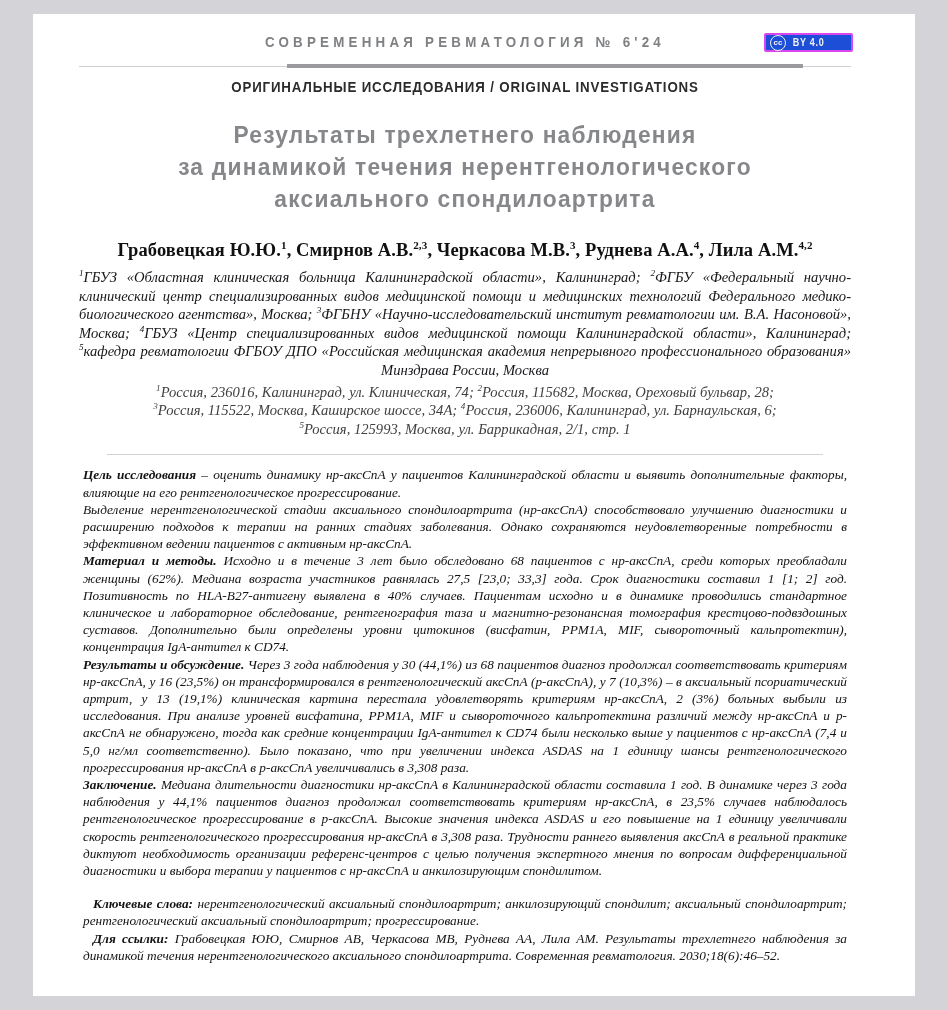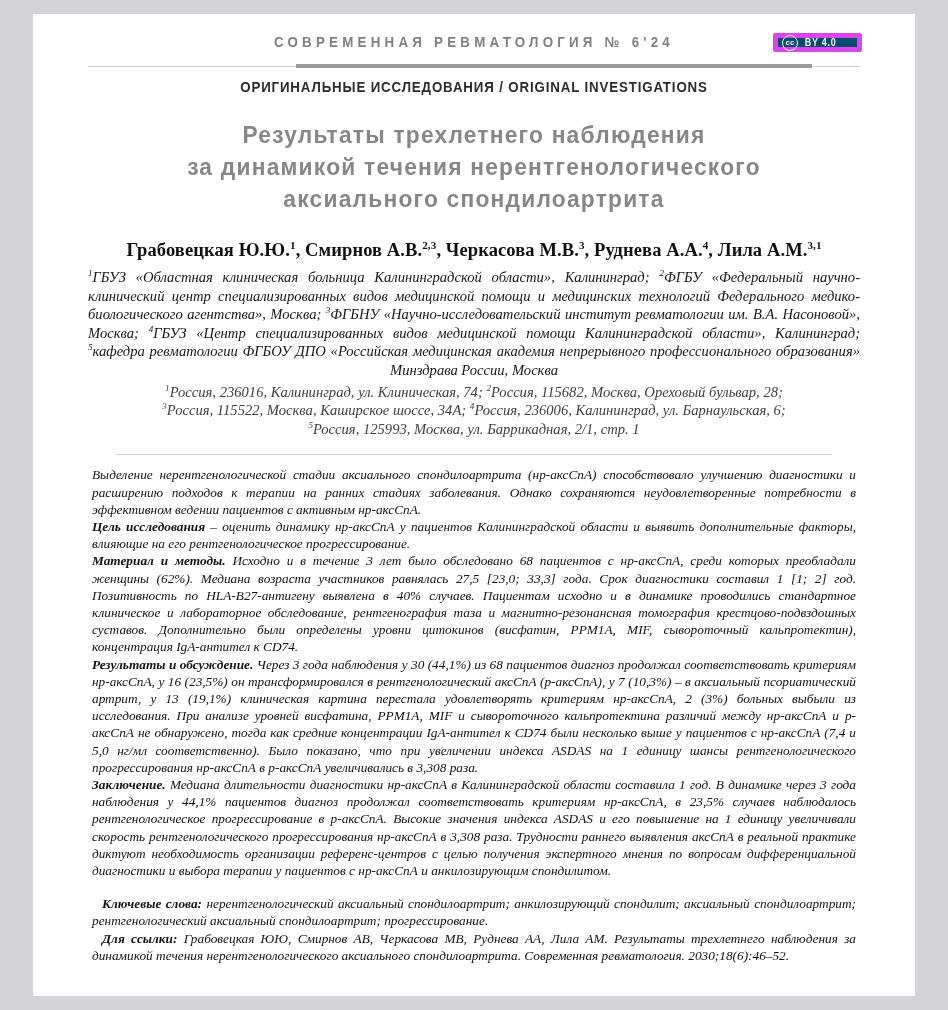--- a/index.html
+++ b/index.html
@@ -9,43 +9,43 @@
     font-family:"Liberation Serif",serif;
     overflow:hidden;
   }
   .page{
     position:absolute;left:33px;top:14px;
     width:882px;height:982px;
     background:#ffffff;
     overflow:hidden;
   }
   .inner{
-    position:absolute;left:55px;top:18px;width:772px;
+    position:absolute;left:46px;top:18px;width:772px;
   }
 
   
   .journal-row{
     position:relative;height:26px;
   }
   .journal-title{
     position:absolute;left:0;right:0;top:2px;
     text-align:center;
     font-family:"Liberation Sans",sans-serif;
     font-weight:bold;
     font-size:14.5px;
     letter-spacing:4.6px;
     color:#7f8083;
     transform:scaleX(0.92);
     white-space:nowrap;
   }
   .cc-badge{
     position:absolute;right:-2px;top:1px;
     width:89px;height:19px;
-    background:#0c4a6e;
-    border:5px solid #d946ef;
+    background:#1d4ed8;
+    border:2px solid #d946ef;
     border-radius:2px;
     display:flex;align-items:center;
     box-sizing:border-box;
   }
   .cc-circle{
     width:14px;height:14px;border-radius:50%;
     border:1.6px solid #f2f2f2;
     margin-left:4px;
     display:flex;align-items:center;justify-content:center;
     font-family:"Liberation Sans",sans-serif;
@@ -181,31 +181,31 @@
     </div>
 
     <div class="section-kicker">ОРИГИНАЛЬНЫЕ ИССЛЕДОВАНИЯ / ORIGINAL INVESTIGATIONS</div>
 
     <div class="doc-title">
       <div>Результаты трехлетнего наблюдения</div>
       <div>за динамикой течения нерентгенологического</div>
       <div>аксиального спондилоартрита</div>
     </div>
 
-    <div class="authors">Грабовецкая Ю.Ю.<sup>1</sup>, Смирнов А.В.<sup>2,3</sup>, Черкасова М.В.<sup>3</sup>, Руднева А.А.<sup>4</sup>, Лила А.М.<sup>3,1</sup></div>
+    <div class="authors">Грабовецкая Ю.Ю.<sup>1</sup>, Смирнов А.В.<sup>2,3</sup>, Черкасова М.В.<sup>3</sup>, Руднева А.А.<sup>4</sup>, Лила А.М.<sup>4,2</sup></div>
 
     <div class="affil"><sup>1</sup>ГБУЗ «Областная клиническая больница Калининградской области», Калининград; <sup>2</sup>ФГБУ «Федеральный научно-клинический центр специализированных видов медицинской помощи и медицинских технологий Федерального медико-биологического агентства», Москва; <sup>3</sup>ФГБНУ «Научно-исследовательский институт ревматологии им. В.А. Насоновой», Москва; <sup>4</sup>ГБУЗ «Центр специализированных видов медицинской помощи Калининградской области», Калининград; <sup>5</sup>кафедра ревматологии ФГБОУ ДПО «Российская медицинская академия непрерывного профессионального образования» Минздрава России, Москва</div>
 
     <div class="addr"><sup>1</sup>Россия, 236016, Калининград, ул. Клиническая, 74; <sup>2</sup>Россия, 115682, Москва, Ореховый бульвар, 28;<br><sup>3</sup>Россия, 115522, Москва, Каширское шоссе, 34А; <sup>4</sup>Россия, 236006, Калининград, ул. Барнаульская, 6;<br><sup>5</sup>Россия, 125993, Москва, ул. Баррикадная, 2/1, стр. 1</div>
 
     <div class="rule-thin"></div>
 
     <div class="abstract">
+      <p><b>Цель исследования</b><span> – оценить динамику нр-аксСпА у пациентов Калининградской области и выявить дополнительные факторы, влияющие на его рентгенологическое прогрессирование.</span></p>
       <p>Выделение нерентгенологической стадии аксиального спондилоартрита (нр-аксСпА) способствовало улучшению диагностики и расширению подходов к терапии на ранних стадиях заболевания. Однако сохраняются неудовлетворенные потребности в эффективном ведении пациентов с активным нр-аксСпА.</p>
-      <p><b>Цель исследования</b><span> – оценить динамику нр-аксСпА у пациентов Калининградской области и выявить дополнительные факторы, влияющие на его рентгенологическое прогрессирование.</span></p>
       <p><b>Материал и методы.</b><span> Исходно и в течение 3 лет было обследовано 68 пациентов с нр-аксСпА, среди которых преобладали женщины (62%). Медиана возраста участников равнялась 27,5 [23,0; 33,3] года. Срок диагностики составил 1 [1; 2] год. Позитивность по HLA-B27-антигену выявлена в 40% случаев. Пациентам исходно и в динамике проводились стандартное клиническое и лабораторное обследование, рентгенография таза и магнитно-резонансная томография крестцово-подвздошных суставов. Дополнительно были определены уровни цитокинов (висфатин, PPM1A, MIF, сывороточный кальпротектин), концентрация IgA-антител к CD74.</span></p>
       <p><b>Результаты и обсуждение.</b><span> Через 3 года наблюдения у 30 (44,1%) из 68 пациентов диагноз продолжал соответствовать критериям нр-аксСпА, у 16 (23,5%) он трансформировался в рентгенологический аксСпА (р-аксСпА), у 7 (10,3%) – в аксиальный псориатический артрит, у 13 (19,1%) клиническая картина перестала удовлетворять критериям нр-аксСпА, 2 (3%) больных выбыли из исследования. При анализе уровней висфатина, PPM1A, MIF и сывороточного кальпротектина различий между нр-аксСпА и р-аксСпА не обнаружено, тогда как средние концентрации IgA-антител к CD74 были несколько выше у пациентов с нр-аксСпА (7,4 и 5,0 нг/мл соответственно). Было показано, что при увеличении индекса ASDAS на 1 единицу шансы рентгенологического прогрессирования нр-аксСпА в р-аксСпА увеличивались в 3,308 раза.</span></p>
       <p><b>Заключение.</b><span> Медиана длительности диагностики нр-аксСпА в Калининградской области составила 1 год. В динамике через 3 года наблюдения у 44,1% пациентов диагноз продолжал соответствовать критериям нр-аксСпА, в 23,5% случаев наблюдалось рентгенологическое прогрессирование в р-аксСпА. Высокие значения индекса ASDAS и его повышение на 1 единицу увеличивали скорость рентгенологического прогрессирования нр-аксСпА в 3,308 раза. Трудности раннего выявления аксСпА в реальной практике диктуют необходимость организации референс-центров с целью получения экспертного мнения по вопросам дифференциальной диагностики и выбора терапии у пациентов с нр-аксСпА и анкилозирующим спондилитом.</span></p>
     </div>
 
     <div class="footer">
       <p><b>Ключевые слова:</b><span> нерентгенологический аксиальный спондилоартрит; анкилозирующий спондилит; аксиальный спондилоартрит; рентгенологический аксиальный спондилоартрит; прогрессирование.</span></p>
       <p><b>Для ссылки:</b><span> Грабовецкая ЮЮ, Смирнов АВ, Черкасова МВ, Руднева АА, Лила АМ. Результаты трехлетнего наблюдения за динамикой течения нерентгенологического аксиального спондилоартрита. Современная ревматология. 2030;18(6):46–52.</span></p>
     </div>
 

